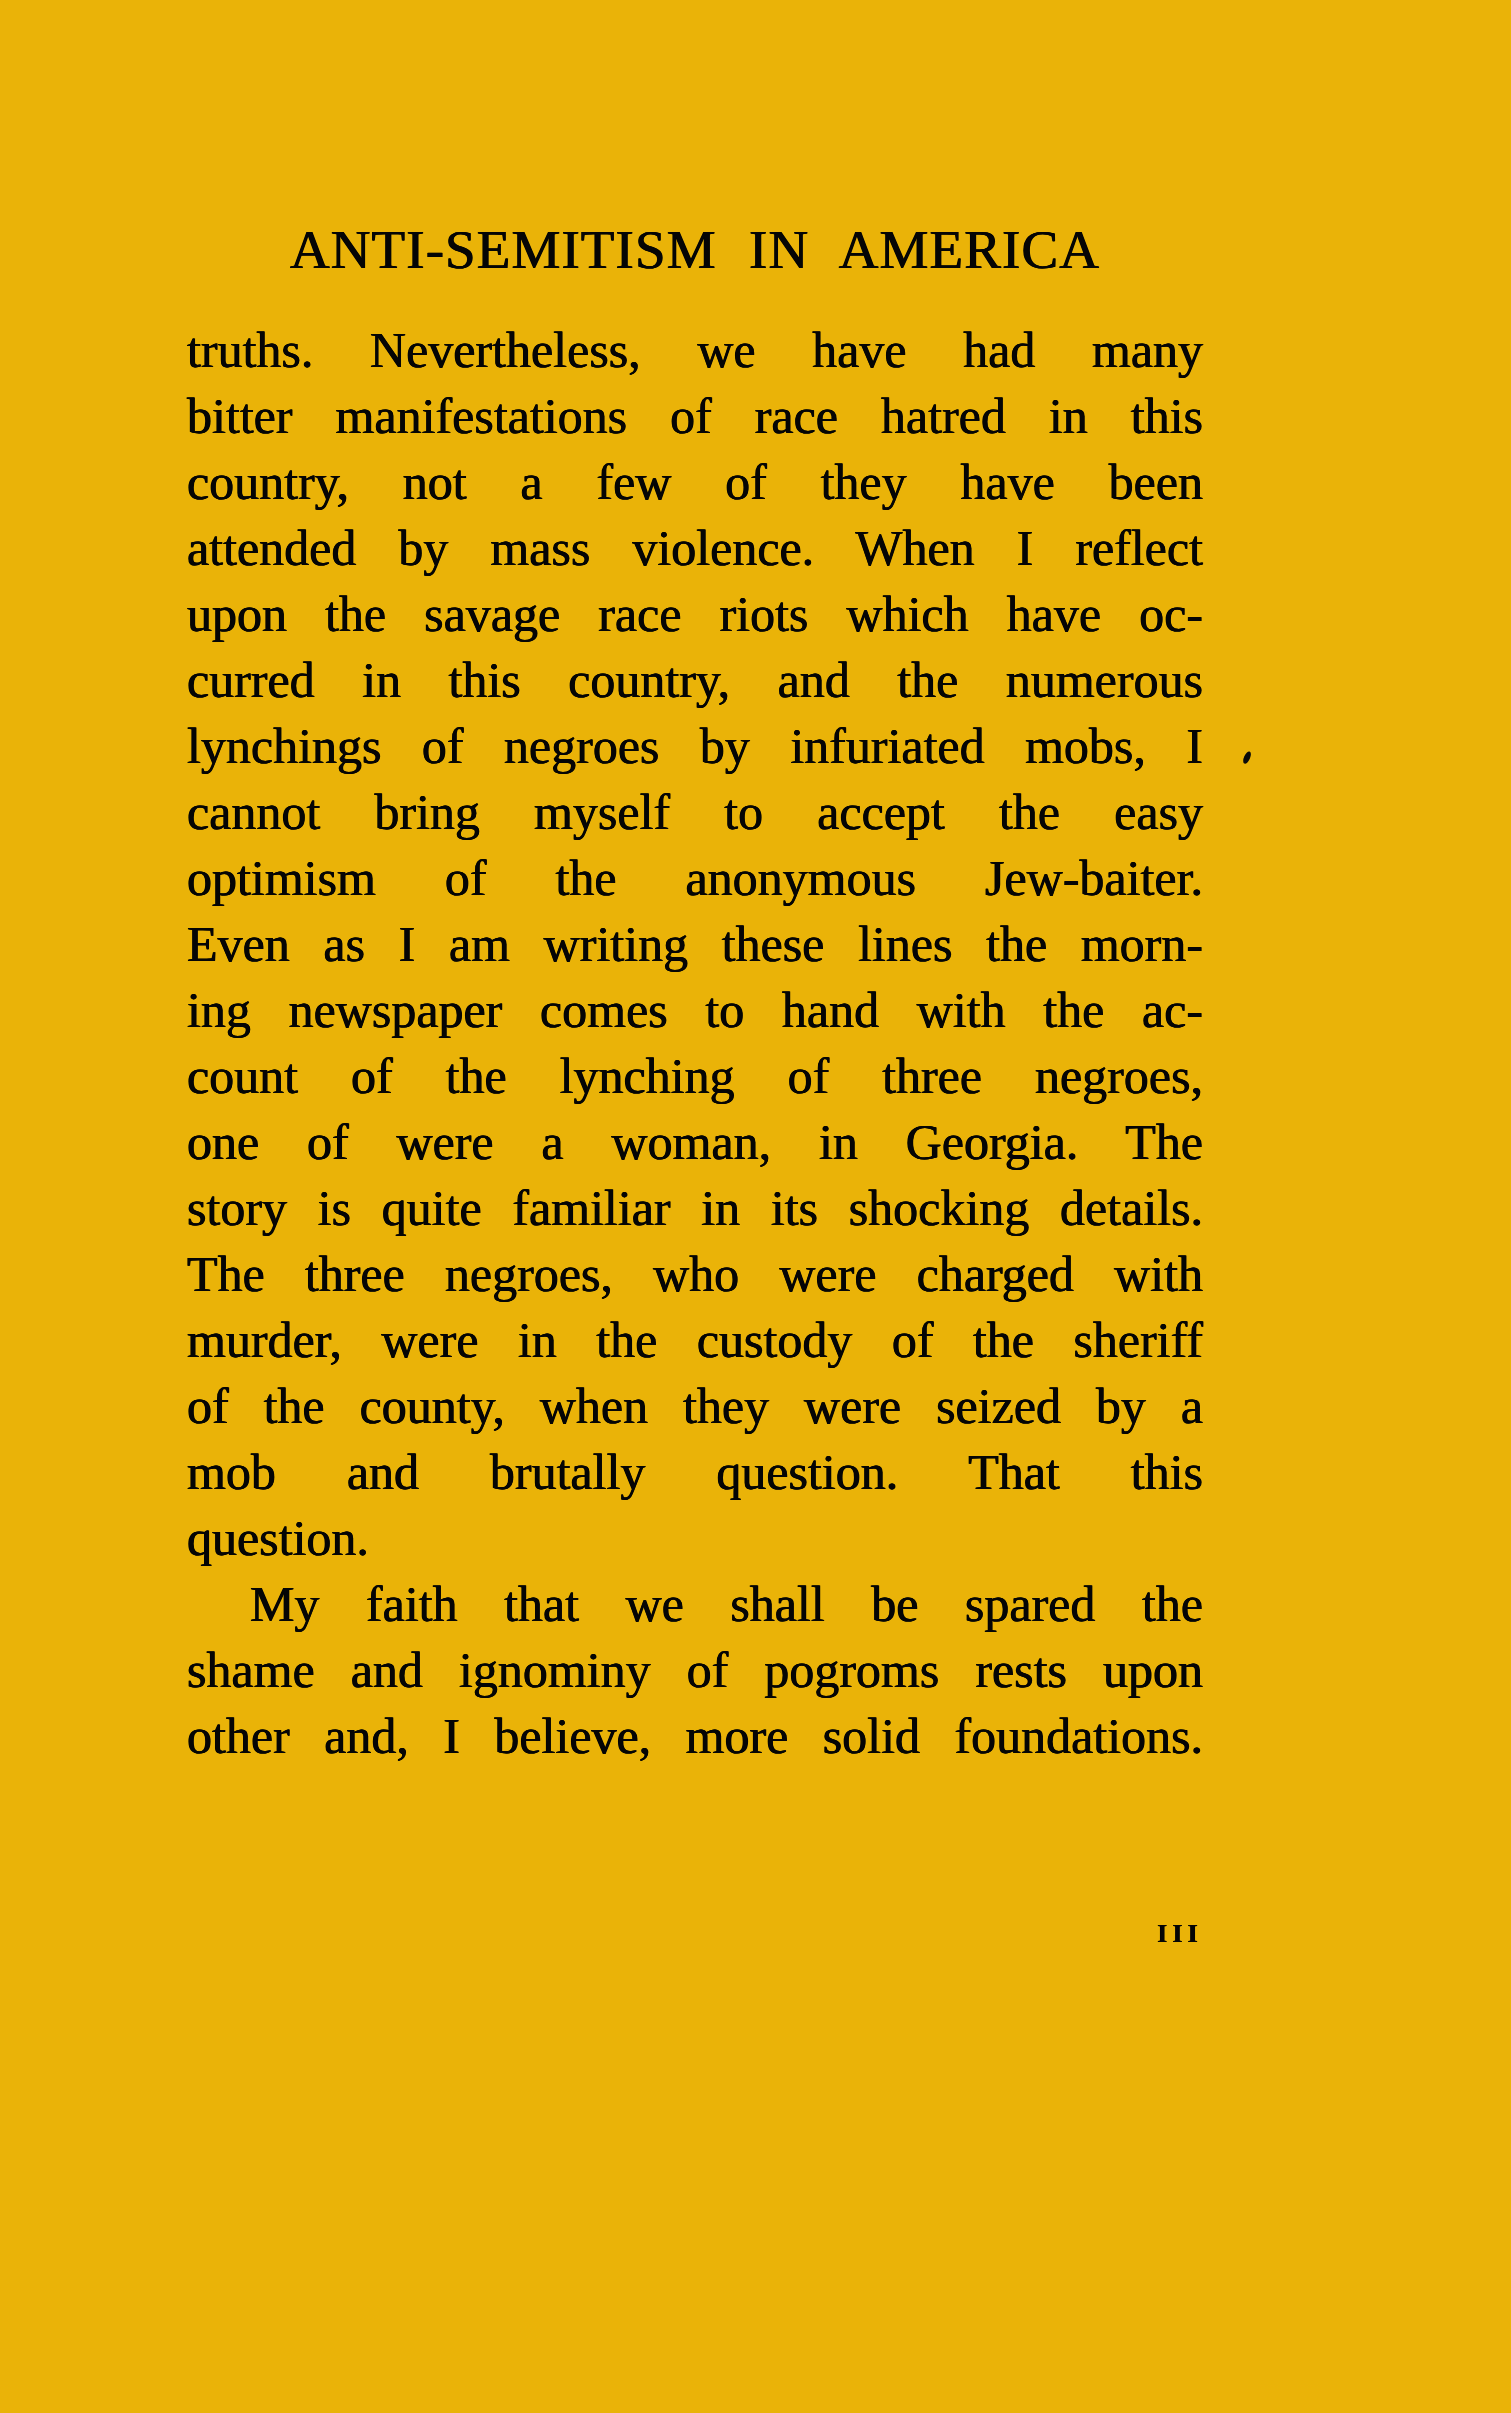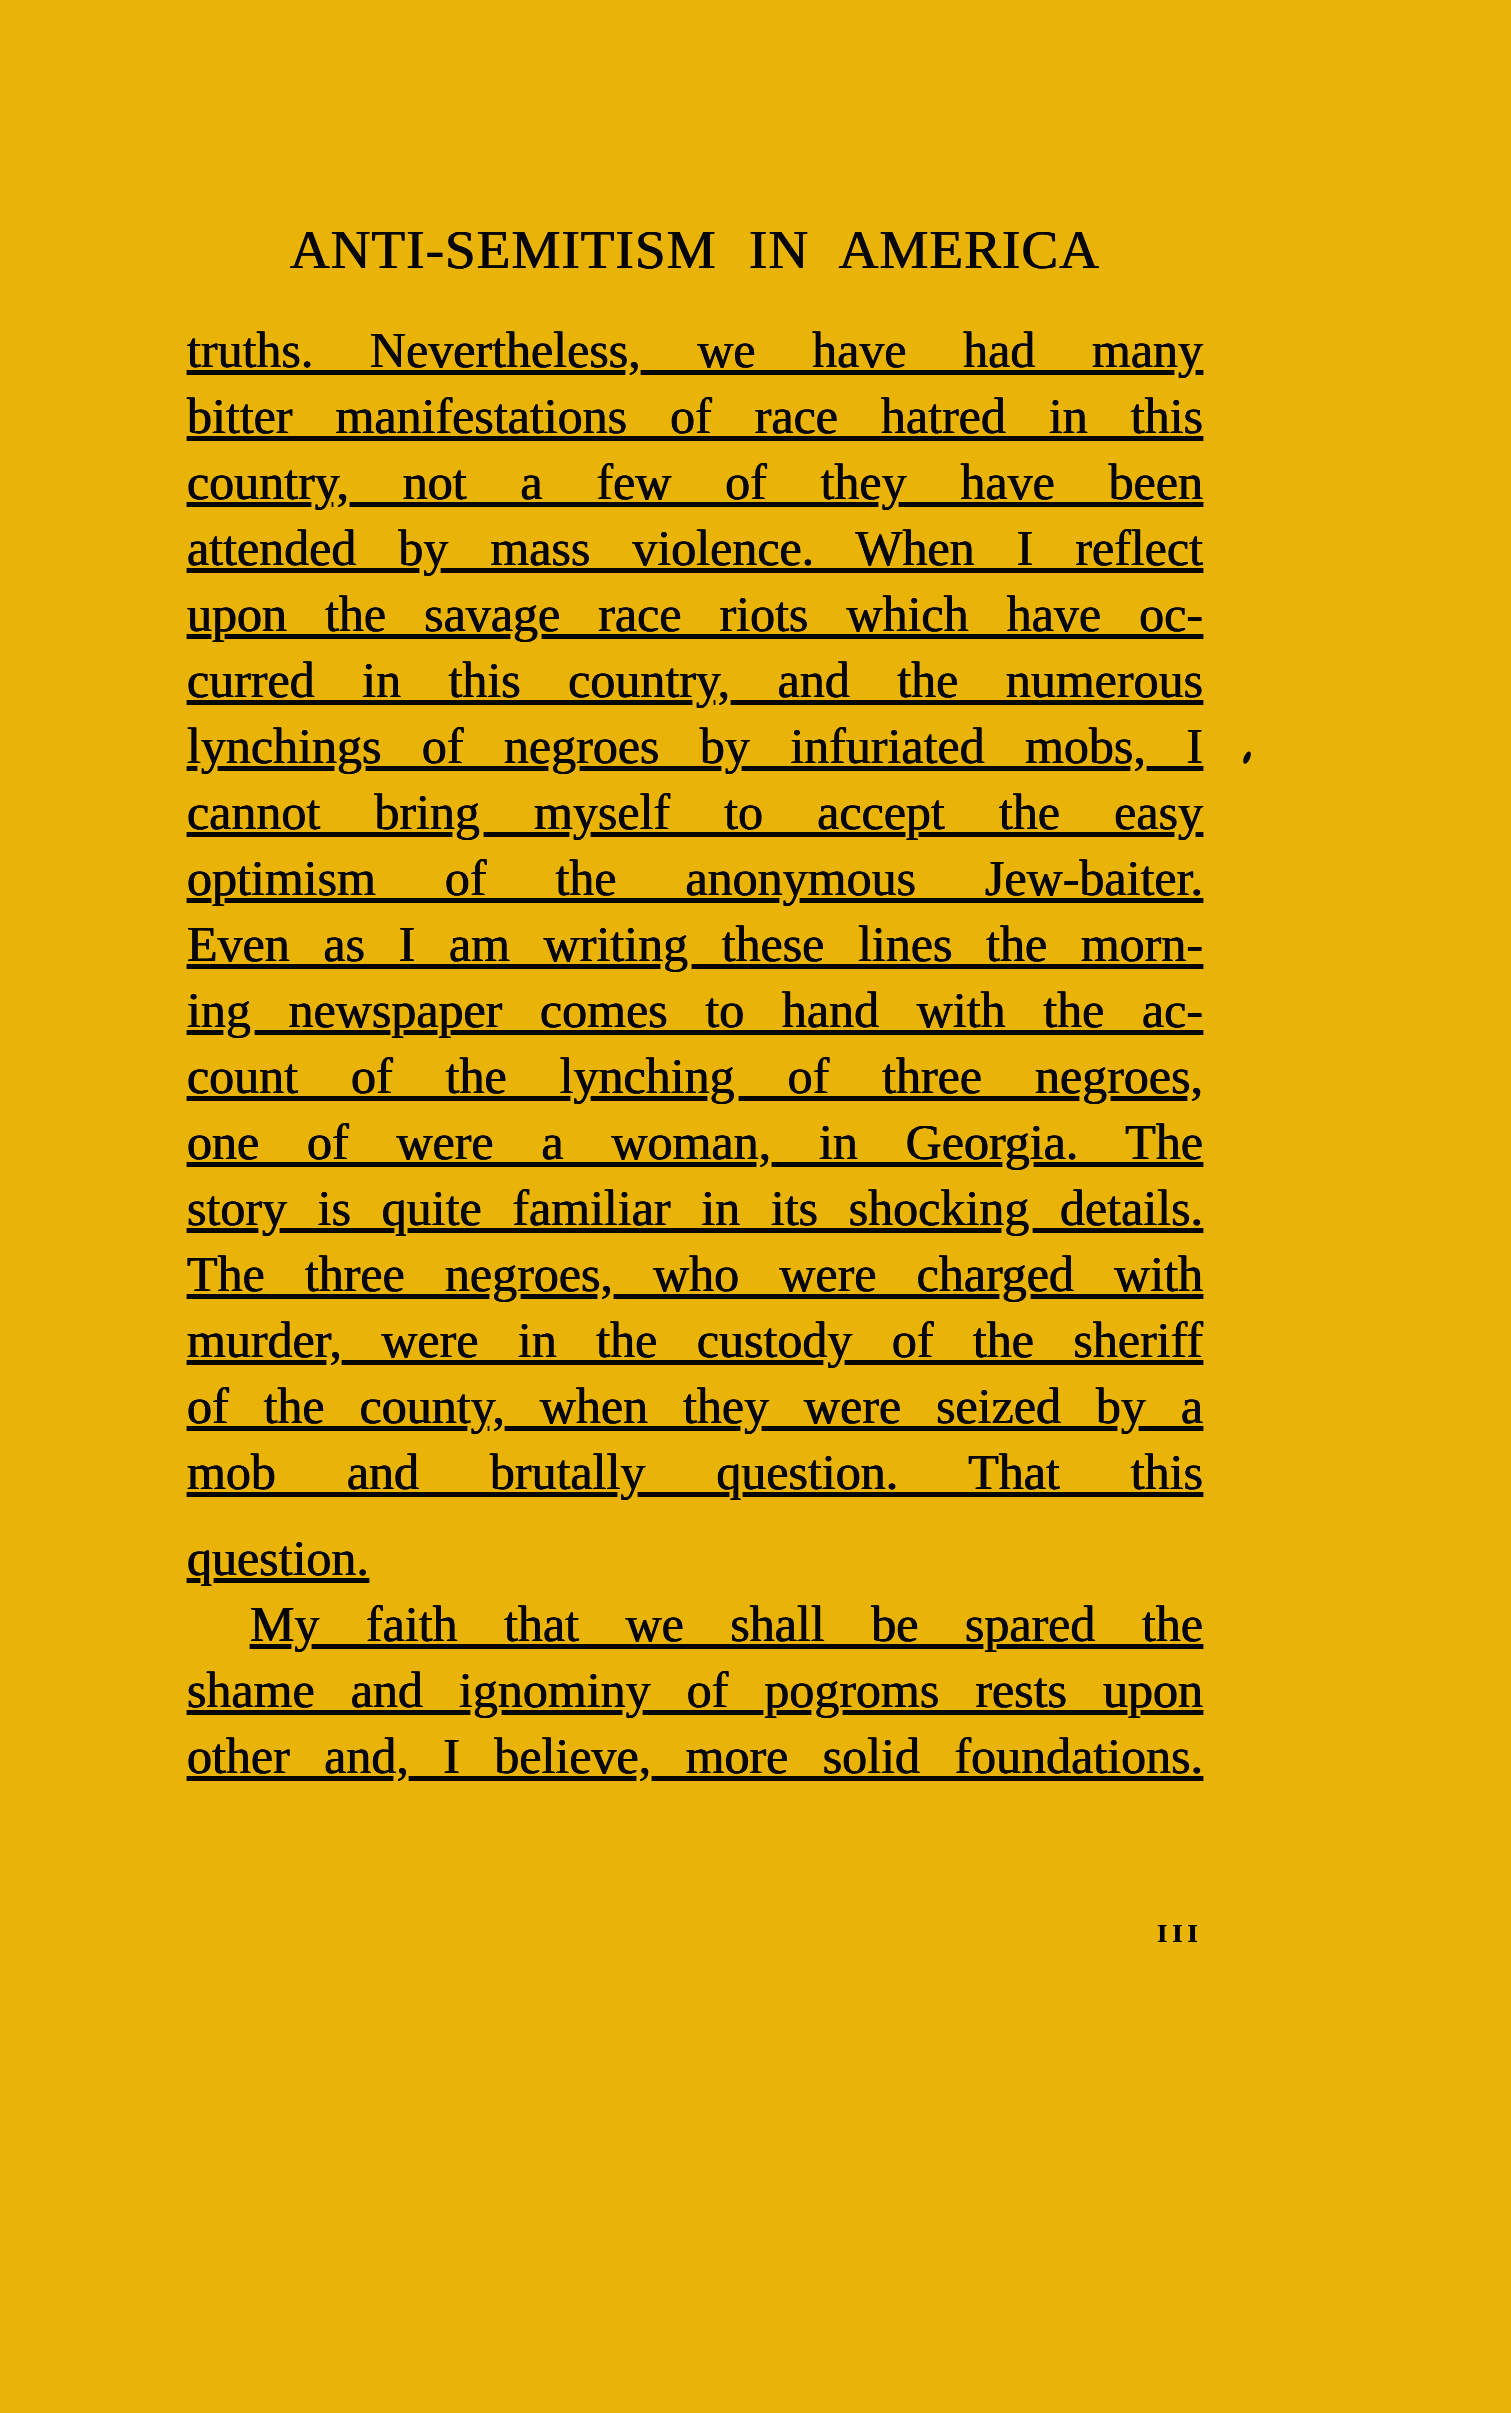--- a/index.html
+++ b/index.html
@@ -29,35 +29,33 @@
     word-spacing: 0.32em;
     white-space: nowrap;
     text-shadow: 0.5px 0 0 currentColor, -0.5px 0 0 currentColor;
   }
   
   .text-block {
     position: absolute;
     left: 187px;
     top: 317px;
     width: 1016px;
-    text-decoration: underline;
   }
   .line {
     height: 66px;
     line-height: 66px;
     font-size: 50px;
     text-align: justify;
     text-align-last: justify;
     text-justify: inter-word;
     white-space: normal;
     text-shadow: 0.4px 0 0 currentColor, -0.4px 0 0 currentColor;
   }
   .line.pend {
     text-align-last: left;
-    margin-top: 20px;
   }
   .line.indent {
     text-indent: 63px;
   }
   
   .folio {
     position: absolute;
     left: 187px;
     top: 1905px;
     width: 1016px;

